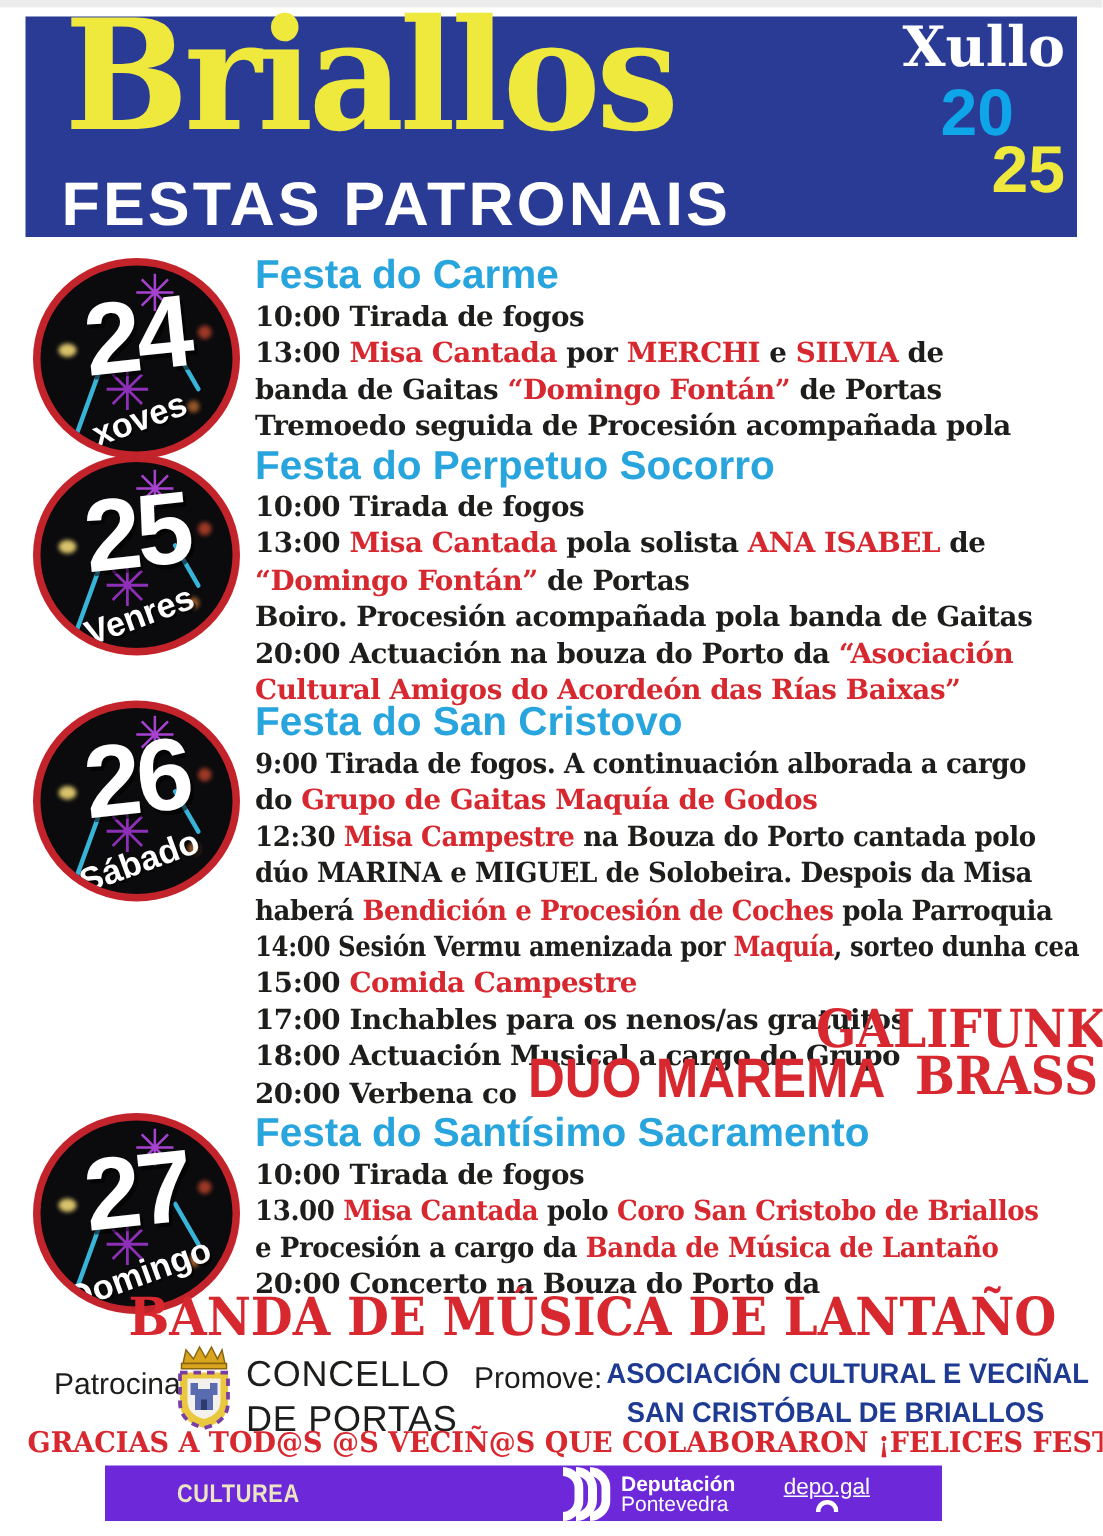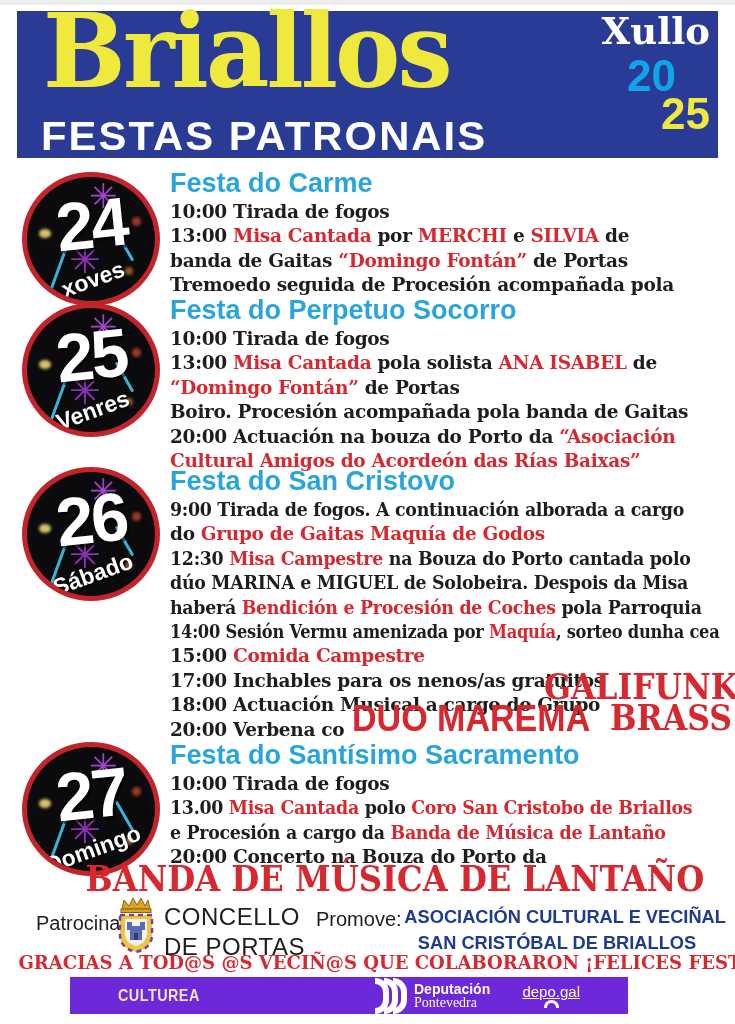--- a/index.html
+++ b/index.html
@@ -73,21 +73,21 @@
   
   .footer-bar{position:absolute;left:22px;top:977px;width:558px;height:37px;background:#6d28d9;
               display:flex;align-items:center;margin-left:48px;}
   .culturea{position:absolute;left:48px;font:700 17px "Liberation Sans",sans-serif;color:#ece5c1;
             letter-spacing:.5px;transform:scaleX(.85);transform-origin:left;}
   .dp-logo{position:absolute;left:305px;display:flex;align-items:center;}
   .dp-ring{width:8px;height:24px;border:6px solid #fff;border-left:none;
            border-radius:0 15px 15px 0;margin-right:-5px;}
   .dp-text{margin-left:12px;font-family:"Liberation Sans",sans-serif;color:#fff;
            font-size:14px;line-height:13px;font-weight:700;}
-  .dp-text .l2{font-weight:400;font-family:Liberation Serif, serif;}
+  .dp-text .l2{font-weight:400;}
   .depo{position:absolute;right:48px;text-align:center;font:400 15px "Liberation Sans",sans-serif;color:#fff;text-decoration:underline;}
   .depo-caret{width:15px;height:8px;border:3.5px solid #fff;border-bottom:none;
               border-radius:10px 10px 0 0;margin:0 auto;box-sizing:border-box;}
 </style>
 </head>
 <body>
 
 <div class="poster">
   <div class="scan-strip"></div>
 

